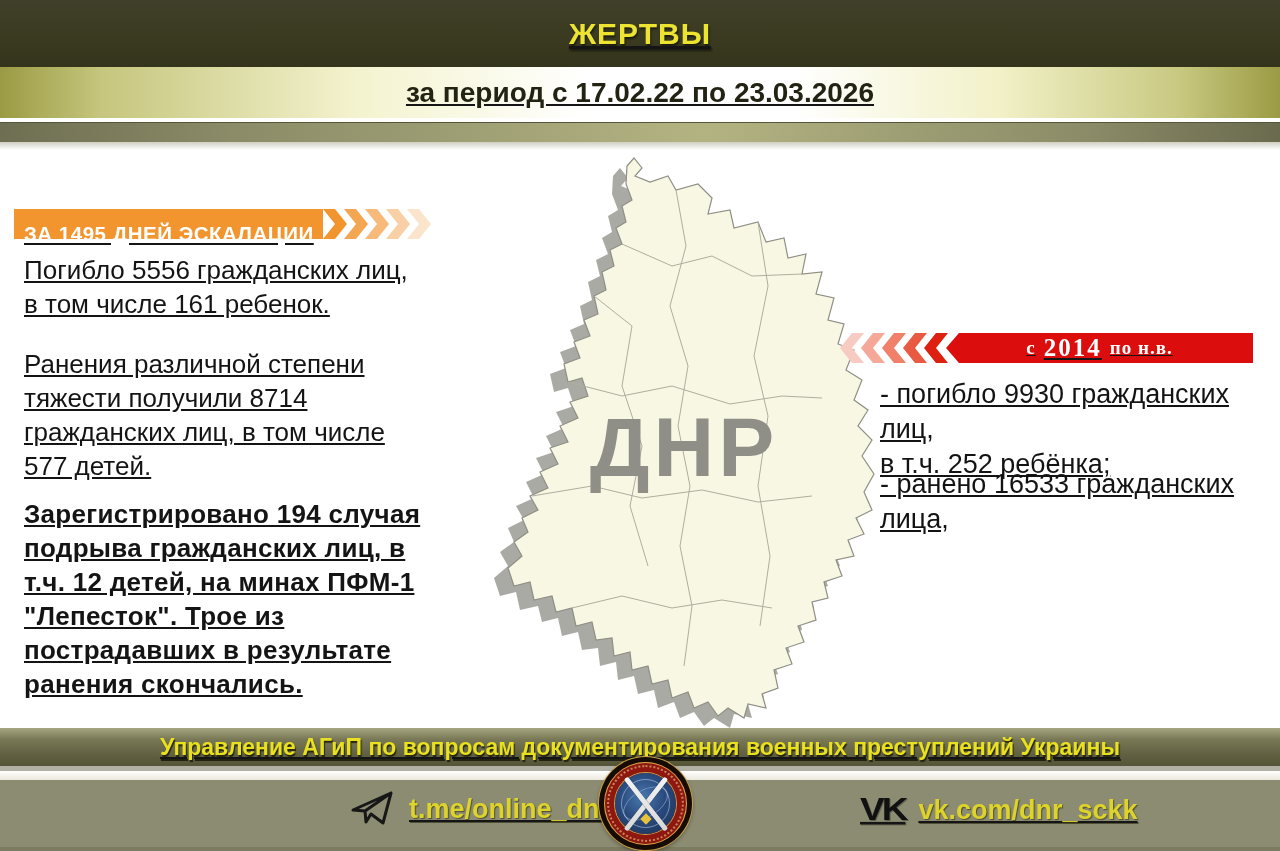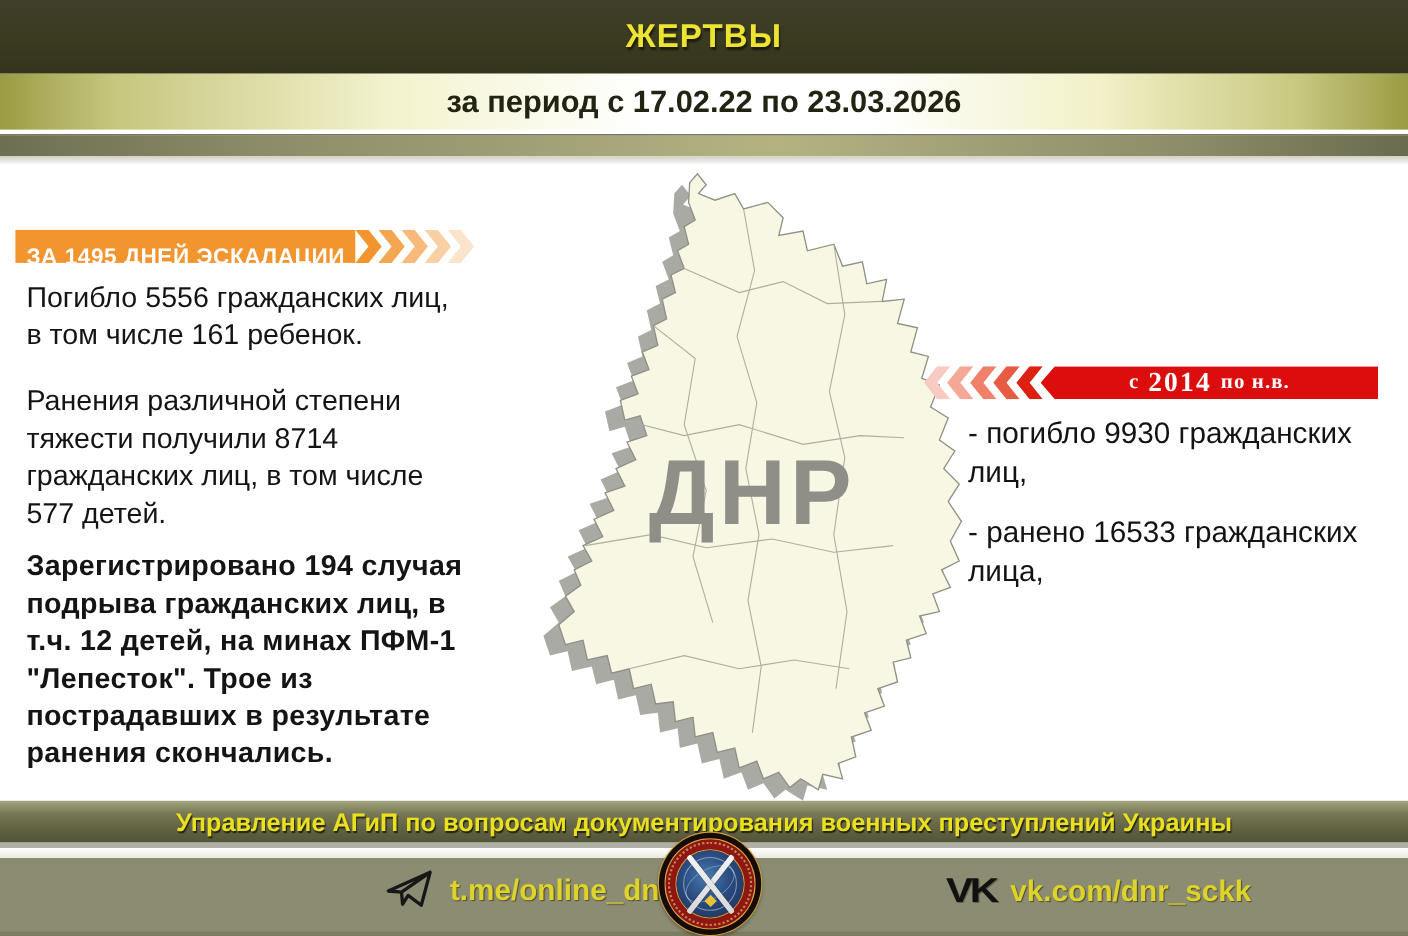--- a/index.html
+++ b/index.html
@@ -1,21 +1,21 @@
 <!DOCTYPE html>
 <html><head>
 <meta charset="utf-8">
 <style>
   * { margin:0; padding:0; box-sizing:border-box; }
   html,body { width:1280px; height:851px; }
   body {
     position:relative; overflow:hidden; background:#ffffff;
     font-family:"Liberation Sans", sans-serif; color:#151515;
   }
-  .abs { position:absolute; }
+  .abs { position:absolute;text-decoration:underline; }
 
   
   .title-bar {
     left:0; top:0; width:1280px; height:67px;
     background:linear-gradient(180deg,#40402a 0%,#3a3a20 60%,#34341c 100%);
     display:flex; align-items:center; justify-content:center;
   }
   .title-bar .t {
     color:#ece431; font-size:30px; font-weight:bold; letter-spacing:1px;
     text-shadow:1px 2px 2px rgba(0,0,0,.55);
@@ -175,20 +175,21 @@
   </svg>
   <div class="bar">
     <span class="s">с</span>
     <span class="y">2014</span>
     <span class="s">по н.в.</span>
   </div>
 </div>
 
 <div class="abs r-text rt1">
   <div>- погибло 9930 гражданских лиц,</div>
+  <div>в т.ч. 252 ребёнка;</div>
 </div>
 <div class="abs r-text rt2">
   <div>- ранено 16533 гражданских лица,</div>
 </div>
 
 <div class="abs dept-bar">
   <div class="t">Управление АГиП по вопросам документирования военных преступлений Украины</div>
 </div>
 <div class="abs stripe-gray"></div>
 <div class="abs stripe-white"></div>

